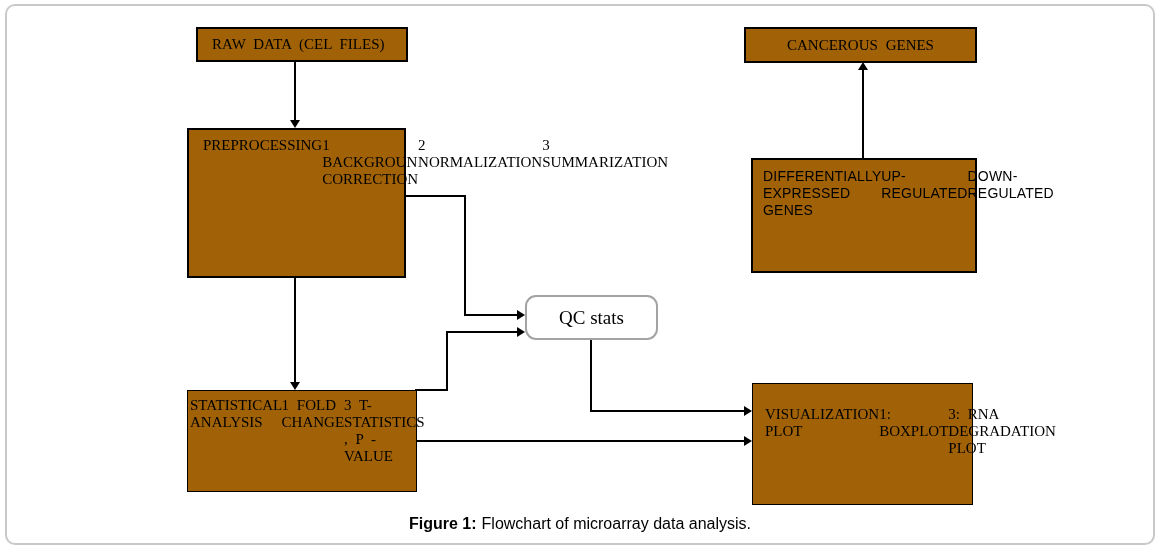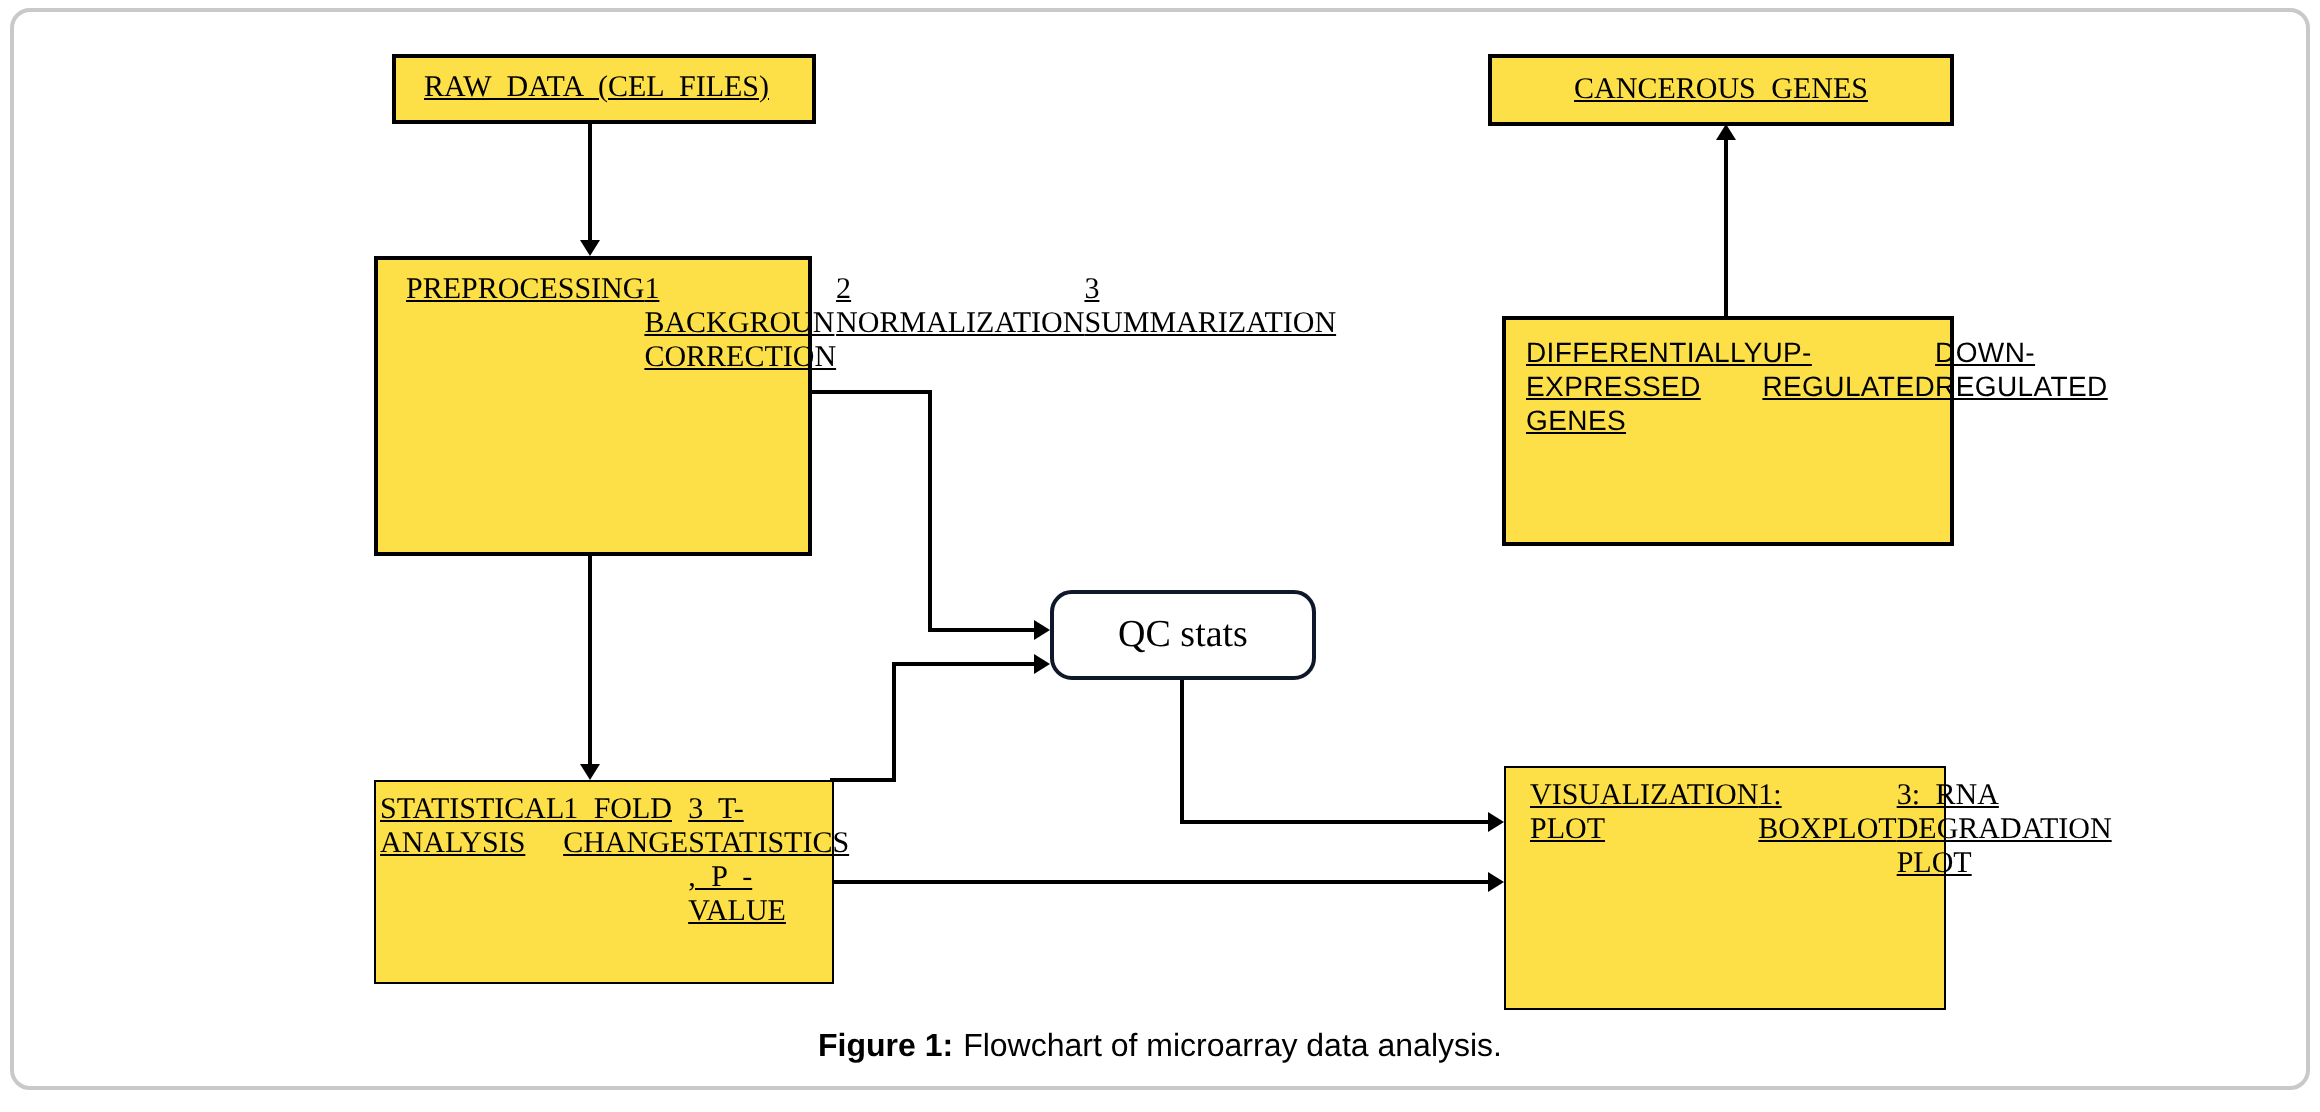--- a/index.html
+++ b/index.html
@@ -5,31 +5,31 @@
   html,body { margin:0; padding:0; background:#ffffff; }
   .stage {
     position:relative; width:1160px; height:556px; background:#ffffff;
     font-family:"Liberation Serif", serif; color:#000; overflow:hidden;
   }
   .panel {
     position:absolute; left:5px; top:4px; width:1146px; height:537px;
     border:2px solid #c9c9c9; border-radius:10px; background:transparent;
   }
   .node {
-    position:absolute; background:#fde047; border:2px solid #000;
-    box-sizing:border-box; font-size:15px; line-height:17px;text-decoration:underline;
+    position:absolute; background:#a16207; border:2px solid #000;
+    box-sizing:border-box; font-size:15px; line-height:17px;
   }
   .serif { font-family:"Liberation Serif", serif; word-spacing:4px; }
   .sans  { font-family:"Liberation Sans", sans-serif; }
   .single { display:flex; align-items:center; }
   .center-text { justify-content:center; text-align:center; }
   .list { display:flex; flex-direction:row; }
   .node-title-center { text-align:center; }
   .qc-node {
-    position:absolute; background:#fff; border:2px solid #0f172a; border-radius:11px;
+    position:absolute; background:#fff; border:2px solid #a3a3a3; border-radius:11px;
     box-sizing:border-box; display:flex; align-items:center; justify-content:center;
     font-size:19px; font-family:"Liberation Serif", serif;
   }
   .h-line { position:absolute; height:2px; background:#000; }
   .v-line { position:absolute; width:2px; background:#000; }
   .arr { position:absolute; width:0; height:0; }
   .arr-right { border-top:5px solid transparent; border-bottom:5px solid transparent; border-left:8px solid #000; }
   .arr-down  { border-left:5px solid transparent; border-right:5px solid transparent; border-top:8px solid #000; }
   .arr-up    { border-left:5px solid transparent; border-right:5px solid transparent; border-bottom:8px solid #000; }
   .caption {
@@ -70,21 +70,21 @@
   <div class="qc-node" style="left:525px; top:295px; width:133px; height:45px;">
     <span>QC stats</span>
   </div>
 
   <div class="node sans list" style="left:751px; top:158px; width:226px; height:115px; font-size:14px; letter-spacing:0.2px; padding:8px 4px 18px 10px;">
     <div>DIFFERENTIALLY EXPRESSED GENES</div>
     <div>UP-REGULATED</div>
     <div>DOWN-REGULATED</div>
   </div>
 
-  <div class="node serif list" style="left:752px; top:383px; width:221px; height:122px; border-width:1.5px; padding:6px 4px 16px 12px;">
+  <div class="node serif list" style="left:752px; top:383px; width:221px; height:122px; border-width:1.5px; padding:22px 4px 16px 12px;">
     <div>VISUALIZATION PLOT</div>
     <div>1: BOXPLOT</div>
     <div>3: RNA DEGRADATION PLOT</div>
   </div>
 
   <div class="v-line" style="left:294px; top:62px; height:59px;"></div>
   <div class="arr arr-down" style="left:290px; top:120px;"></div>
 
   <div class="v-line" style="left:294px; top:278px; height:105px;"></div>
   <div class="arr arr-down" style="left:290px; top:382px;"></div>

